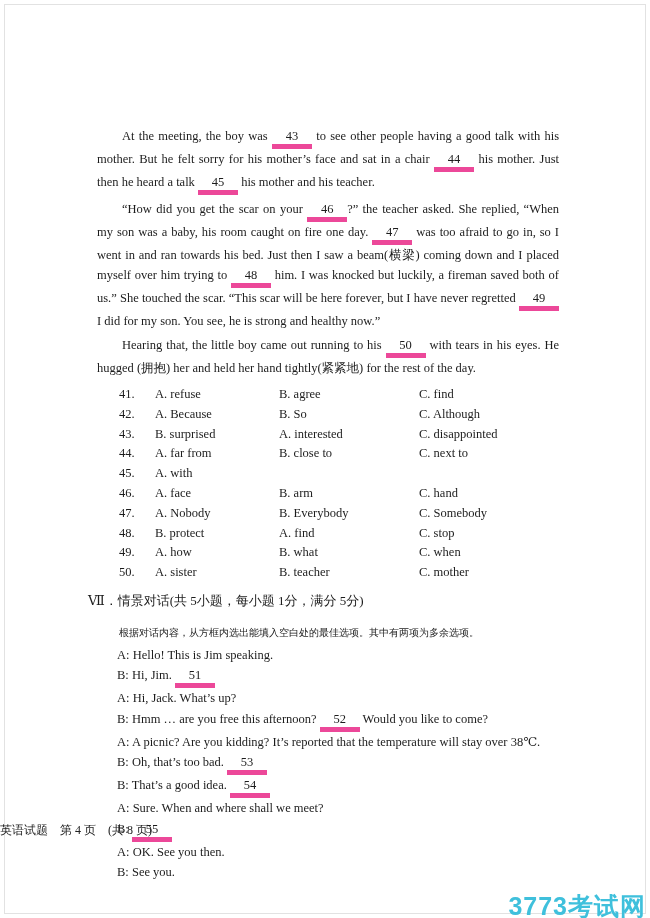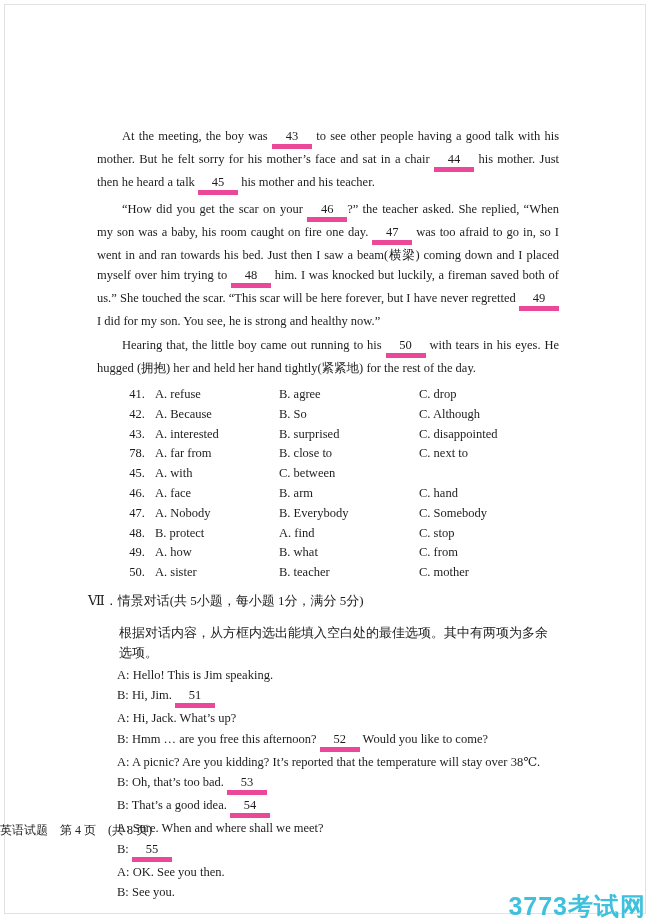--- a/index.html
+++ b/index.html
@@ -13,24 +13,24 @@
     position:absolute;left:97px;top:126px;width:462px;
     font-size:12.5px;line-height:20px;
   }
   p.para{margin:0 0 4px 0;text-indent:2em;text-align:justify;}
   .blank{
     display:inline-block;min-width:28px;padding:0 6px 1px 6px;text-align:center;
     border-bottom:5px solid #ec4899;line-height:13px;text-indent:0;
   }
   .questions{margin:7px 0 0 22px;}
   .qrow{display:grid;grid-template-columns:36px 124px 140px auto;line-height:19.8px;}
-  .qnum{white-space:nowrap;text-align:center;}
+  .qnum{white-space:nowrap;}
   .qopt{white-space:nowrap;}
   .section-title{margin:8px 0 12px -9px;font-size:13px;line-height:20px;}
-  .instruction{margin:2px 0 0 22px;font-size:13px;line-height:20px;}
+  .instruction{margin:2px 0 0 22px;font-size:10px;line-height:20px;}
   .dialogue{margin:2px 0 0 20px;}
   .dline{margin:0;line-height:20.4px;}
   .footer{
     position:absolute;left:0;right:16px;top:822px;
     font-size:12px;color:#222;
   }
   .watermark{
     position:absolute;right:4px;top:848px;text-align:center;
     color:#3fc0dc;font-family:"Liberation Sans","DejaVu Sans",sans-serif;margin-top:44px;
   }
@@ -48,44 +48,43 @@
     <p class="para">At the meeting, the boy was <span class="blank">43</span> to see other people having a good talk with his mother. But he felt sorry for his mother’s face and sat in a chair <span class="blank">44</span> his mother. Just then he heard a talk <span class="blank">45</span> his mother and his teacher.</p>
     <p class="para">“How did you get the scar on your <span class="blank">46</span>?” the teacher asked. She replied, “When my son was a baby, his room caught on fire one day. <span class="blank">47</span> was too afraid to go in, so I went in and ran towards his bed. Just then I saw a beam(横梁) coming down and I placed myself over him trying to <span class="blank">48</span> him. I was knocked but luckily, a fireman saved both of us.” She touched the scar. “This scar will be here forever, but I have never regretted <span class="blank">49</span> I did for my son. You see, he is strong and healthy now.”</p>
     <p class="para">Hearing that, the little boy came out running to his <span class="blank">50</span> with tears in his eyes. He hugged (拥抱) her and held her hand tightly(紧紧地) for the rest of the day.</p>
   </div>
 
   <div class="questions">
       <div class="qrow">
         <span class="qnum">41.</span>
         <span class="qopt">A. refuse</span>
         <span class="qopt">B. agree</span>
-        <span class="qopt">C. drop</span>
+        <span class="qopt">C. find</span>
       </div>
       <div class="qrow">
         <span class="qnum">42.</span>
         <span class="qopt">A. Because</span>
         <span class="qopt">B. So</span>
         <span class="qopt">C. Although</span>
       </div>
       <div class="qrow">
         <span class="qnum">43.</span>
+        <span class="qopt">B. surprised</span>
         <span class="qopt">A. interested</span>
-        <span class="qopt">B. surprised</span>
         <span class="qopt">C. disappointed</span>
       </div>
       <div class="qrow">
-        <span class="qnum">78.</span>
+        <span class="qnum">44.</span>
         <span class="qopt">A. far from</span>
         <span class="qopt">B. close to</span>
         <span class="qopt">C. next to</span>
       </div>
       <div class="qrow">
         <span class="qnum">45.</span>
         <span class="qopt">A. with</span>
-        <span class="qopt">C. between</span>
       </div>
       <div class="qrow">
         <span class="qnum">46.</span>
         <span class="qopt">A. face</span>
         <span class="qopt">B. arm</span>
         <span class="qopt">C. hand</span>
       </div>
       <div class="qrow">
         <span class="qnum">47.</span>
         <span class="qopt">A. Nobody</span>
@@ -95,21 +94,21 @@
       <div class="qrow">
         <span class="qnum">48.</span>
         <span class="qopt">B. protect</span>
         <span class="qopt">A. find</span>
         <span class="qopt">C. stop</span>
       </div>
       <div class="qrow">
         <span class="qnum">49.</span>
         <span class="qopt">A. how</span>
         <span class="qopt">B. what</span>
-        <span class="qopt">C. from</span>
+        <span class="qopt">C. when</span>
       </div>
       <div class="qrow">
         <span class="qnum">50.</span>
         <span class="qopt">A. sister</span>
         <span class="qopt">B. teacher</span>
         <span class="qopt">C. mother</span>
       </div>
     </div>
 
   <div class="section-title">Ⅶ．情景对话(共 5小题，每小题 1分，满分 5分)</div>

